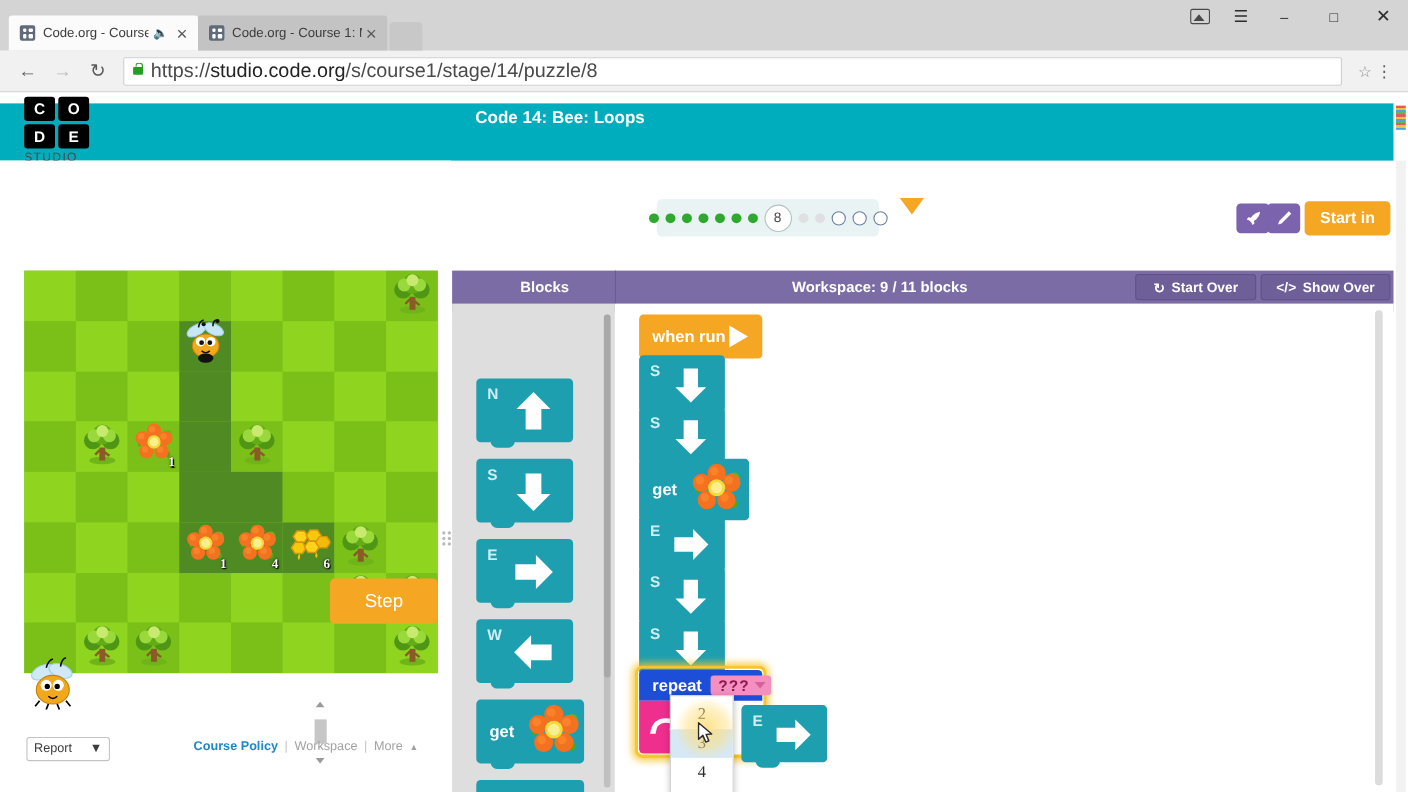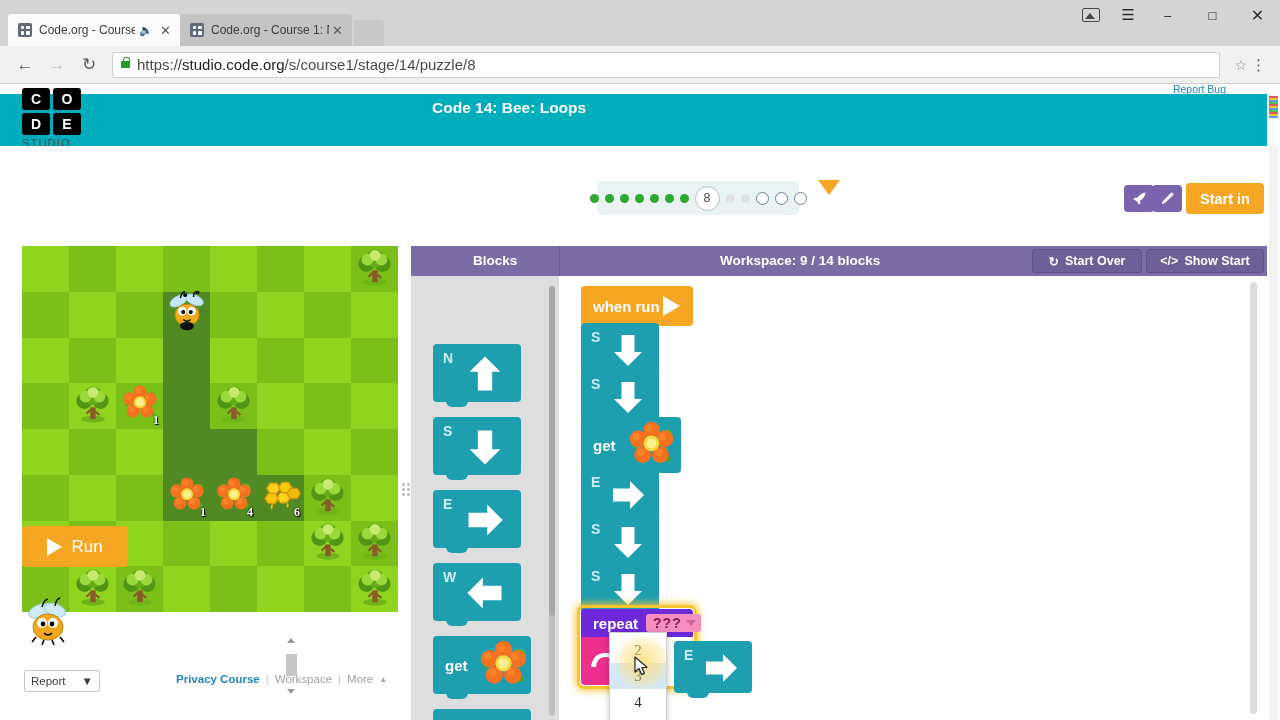--- a/index.html
+++ b/index.html
@@ -79,21 +79,21 @@
   }
   .lock-icon {
     width: 9px; height: 7px; background: #20a020; border-radius: 1px;
     position: relative; margin-right: 7px; flex: 0 0 9px;
   }
   .lock-icon:before {
     content:''; position:absolute; left:2px; top:-4px; width:5px; height:5px;
     border:1.5px solid #20a020; border-bottom:none;
     border-top-left-radius:3px; border-top-right-radius:3px;
   }
-  .url-text { font-size: 15px; color: #4a4a4a; white-space: nowrap; }
+  .url-text { font-size: 18px; color: #4a4a4a; white-space: nowrap; }
   .url-text .host { color: #222; }
   .star-icon { font-size: 14px; color: #8a8a8a; margin-left: 6px; }
   .tb-dots { font-size: 15px; color: #5a5a5a; padding: 0 4px; }
 
   
   .page { position: absolute; left:0; top: 84px; width: 1280px; height: 636px; background: #fff; overflow: hidden; }
 
   .reportbug-row { height: 14px; position: relative; background:#fff; }
   .report-bug {
     position: absolute; right: 54px; top: -1px;
@@ -283,21 +283,21 @@
     display: flex; align-items: center;
   }
   .notch-top, .notch-bot {
     position: absolute; left: 13px; width: 22px; height: 6px;
   }
   .notch-bot { bottom: -5px; border-radius: 0 0 6px 6px; }
   .blk-teal .blk-body { background: #1e9fb0; }
   .blk-teal .notch-bot { background: #1e9fb0; }
   .blk-orange .blk-body { background: #f5a623; }
   .blk-orange .notch-bot { background: #f5a623; }
-  .blk-pink .blk-body { background: #6d28d9; }
+  .blk-pink .blk-body { background: #1d4ed8; }
   .dir-letter {
     position: absolute; left: 10px; top: 6px; font-size: 14px; color: #cfeef3; font-weight: bold;
   }
   .word {
     font-size: 15px; color: #fff; font-weight: bold; margin-left: 12px;
   }
   .arrow-svg { position: absolute; }
   .repeat-field {
     background: #f58fc0; border-radius: 3px; padding: 1px 5px 1px 7px;
     display: flex; align-items: center; gap: 4px; margin-left: 8px;
@@ -369,23 +369,20 @@
     <div class="omnibox">
       <span class="lock-icon"></span>
       <span class="url-text"><span>https://</span><span class="host">studio.code.org</span><span>/s/course1/stage/14/puzzle/8</span></span>
     </div>
     <div class="star-icon">☆</div>
     <div class="tb-dots">⋮</div>
   </div>
 
   <div class="page">
 
-    <div class="reportbug-row">
-      <span class="report-bug">Report Bug</span>
-    </div>
 
     <div class="codeorg-header"></div>
 
     <div class="logo">
       <div class="logo-grid">
         <div class="logo-sq">C</div>
         <div class="logo-sq">O</div>
         <div class="logo-sq">D</div>
         <div class="logo-sq">E</div>
       </div>
@@ -720,23 +717,22 @@
 
       <div class="resizer">
           <i></i>
           <i></i>
           <i></i>
           <i></i>
           <i></i>
           <i></i>
         </div>
 
-      <div class="btn-run">
-        <span class="play-tri"></span>
-        <span>Run</span>
+      <div class="btn-step">
+        <span>Step</span>
       </div>
 
       <div class="instructions">
         <div class="instr-bee">
           <svg width="52" height="52" viewBox="0 0 52 52" aria-hidden="true">
             <ellipse cx="17" cy="17" rx="11" ry="6" fill="#cfeaf5" stroke="#9fd0e8" stroke-width="1" transform="rotate(-25 17 17)"></ellipse>
             <ellipse cx="33" cy="16" rx="11" ry="6" fill="#cfeaf5" stroke="#9fd0e8" stroke-width="1" transform="rotate(20 33 16)"></ellipse>
             <ellipse cx="26" cy="33" rx="15" ry="13" fill="#f2a81c"></ellipse>
             <ellipse cx="26" cy="33" rx="15" ry="13" fill="none" stroke="#c2820c" stroke-width="1"></ellipse>
             <circle cx="20" cy="29" r="5" fill="#fff"></circle>
@@ -754,42 +750,42 @@
           <span class="arrow-dn"></span>
         </div>
       </div>
 
       <div class="footer">
         <div class="lang-select">
           <span>Report</span>
           <span>▼</span>
         </div>
         <div class="footer-links">
-          <a href="#">Privacy Course</a>
+          <a href="#">Course Policy</a>
           <span class="sep">|</span>
           <span class="muted">Workspace</span>
           <span class="sep">|</span>
           <span class="muted">More</span>
           <span class="caret-up">▲</span>
         </div>
       </div>
     </div>
 
     <div class="blockly-panel">
       <div class="bl-header">
         <div class="bl-divider"></div>
         <span class="blocks-label">Blocks</span>
-        <span class="ws-label">Workspace: 9 / 14 blocks</span>
+        <span class="ws-label">Workspace: 9 / 11 blocks</span>
         <div class="bl-btn start-over">
           <span>↻</span>
           <span>Start Over</span>
         </div>
         <div class="bl-btn show-code">
           <span>&lt;/&gt;</span>
-          <span>Show Start</span>
+          <span>Show Over</span>
         </div>
       </div>
 
       <div class="toolbox" id="toolbox">
         <div class="toolbox-scroll">
             <div class="thumb"></div>
           </div>
       <div class="blk blk-teal" style="left: 22px; top: 68px;">
             <div class="blk-body" style="width: 88px; height: 58px;">
               <span class="dir-letter">N</span>

